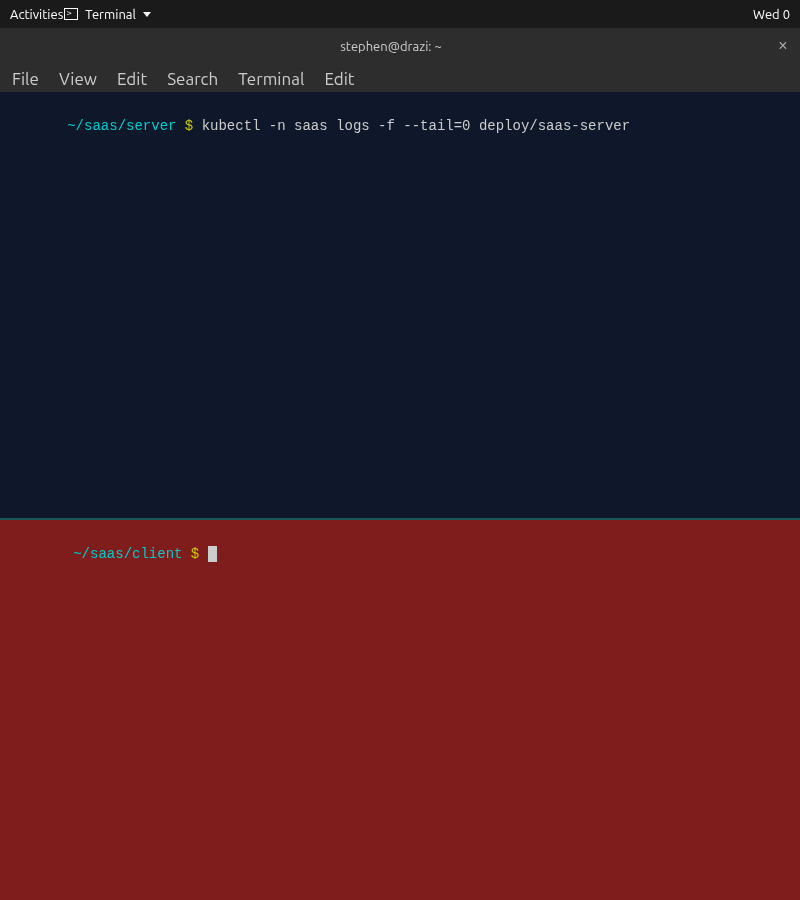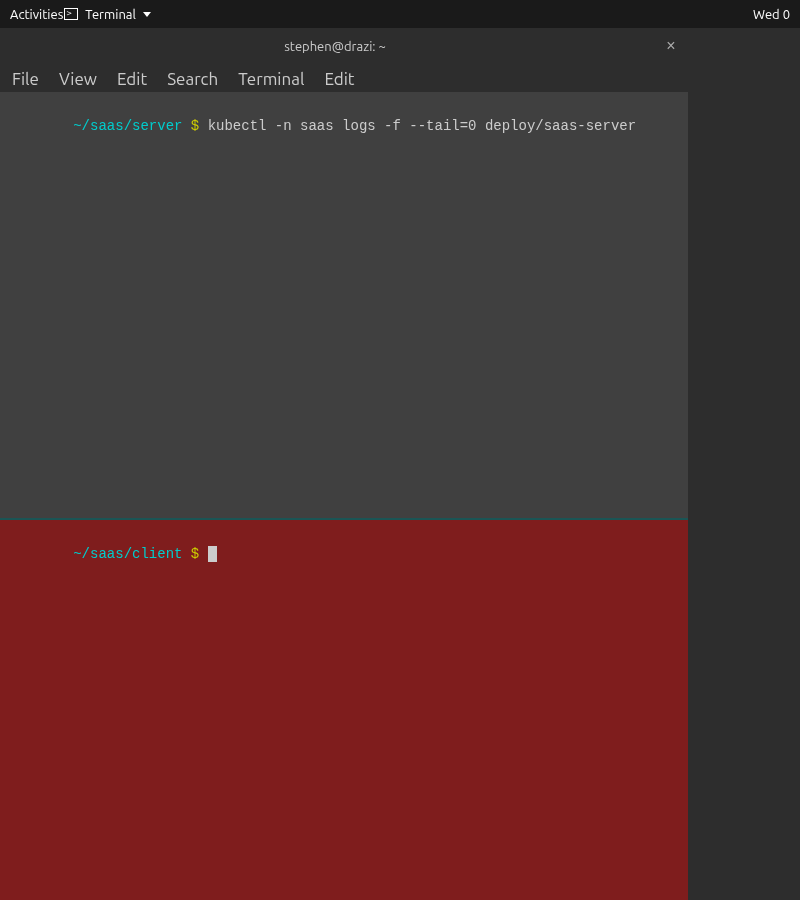--- a/index.html
+++ b/index.html
@@ -51,21 +51,21 @@
       gap: 4px;
     }
 
     .system-bar-right {
       color: #ffffff;
       font-size: 13px;
     }
 
     
     .terminal-window {
-      width: 688px;
+      width: 800px;
       height: 872px;
       background: #003333;
       display: flex;
       flex-direction: column;
     }
 
     
     .title-bar {
       width: 100%;
       height: 36px;
@@ -120,22 +120,22 @@
     
     .panes-container {
       flex: 1;
       display: flex;
       flex-direction: column;
     }
 
     
     .pane-top {
       flex: 1;
-      background: #404040;
-      padding: 4px 6px;
+      background: #0f172a;
+      padding: 4px 0;
       overflow: hidden;
       border-bottom: 2px solid #1a5555;
     }
 
     .pane-bottom {
       height: 380px;
       background: #7f1d1d;
       padding: 4px 6px;
       overflow: hidden;
     }

